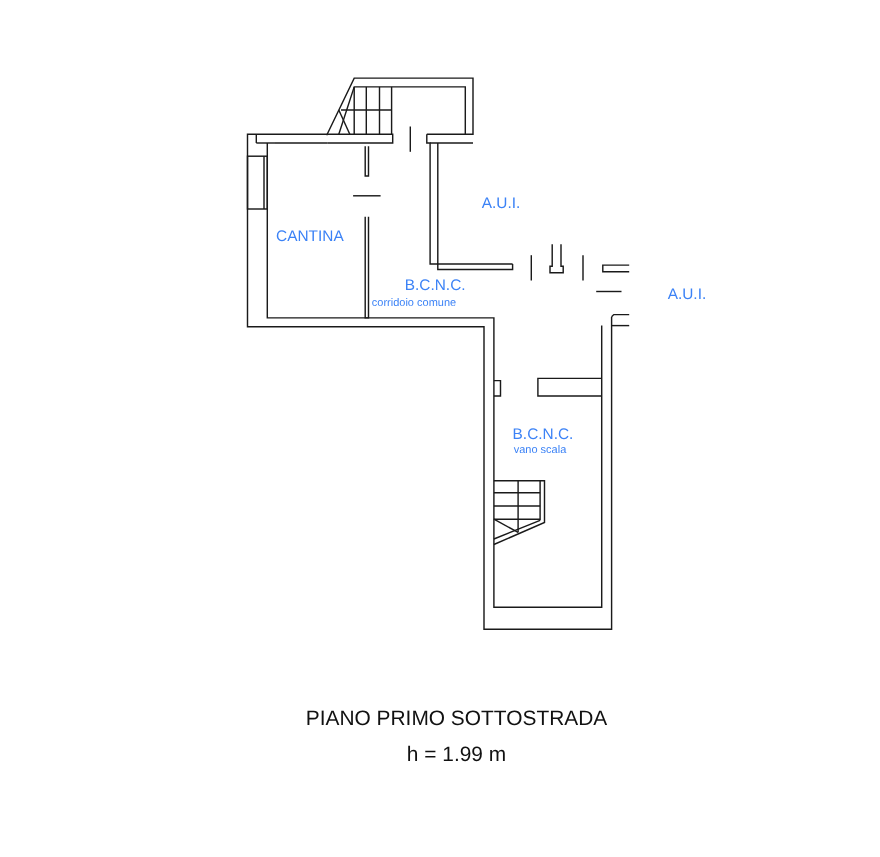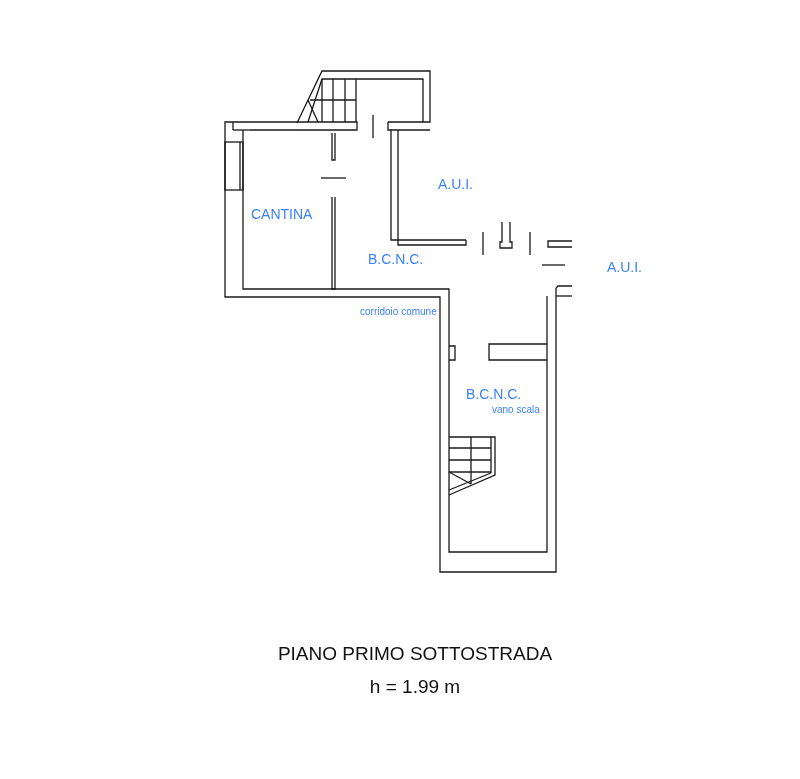--- a/index.html
+++ b/index.html
@@ -70,21 +70,21 @@
     <line class="wall" x1="449" y1="472" x2="471" y2="484"></line>
     <line class="wall" x1="449" y1="490" x2="491" y2="473"></line>
   </g>
 </svg>
 
 <div class="lbl big" style="left:251px;top:206px;">CANTINA</div>
 
 <div class="lbl big" style="left:438px;top:176px;">A.U.I.</div>
 
 <div class="lbl big" style="left:368px;top:251px;">B.C.N.C.</div>
-<div class="lbl small" style="left:360px;top:270px;margin-top:36px;">corridoio comune</div>
+<div class="lbl small" style="left:338px;top:270px;">corridoio comune</div>
 
 <div class="lbl big" style="left:607px;top:259px;">A.U.I.</div>
 
 <div class="lbl big" style="left:466px;top:386px;">B.C.N.C.</div>
-<div class="lbl small" style="left:492px;top:404px;">vano scala</div>
+<div class="lbl small" style="left:467px;top:404px;">vano scala</div>
 
 <div class="title" style="top:643px;">PIANO PRIMO SOTTOSTRADA</div>
 <div class="title" style="top:676px;">h = 1.99 m</div>
 
 </body></html>

